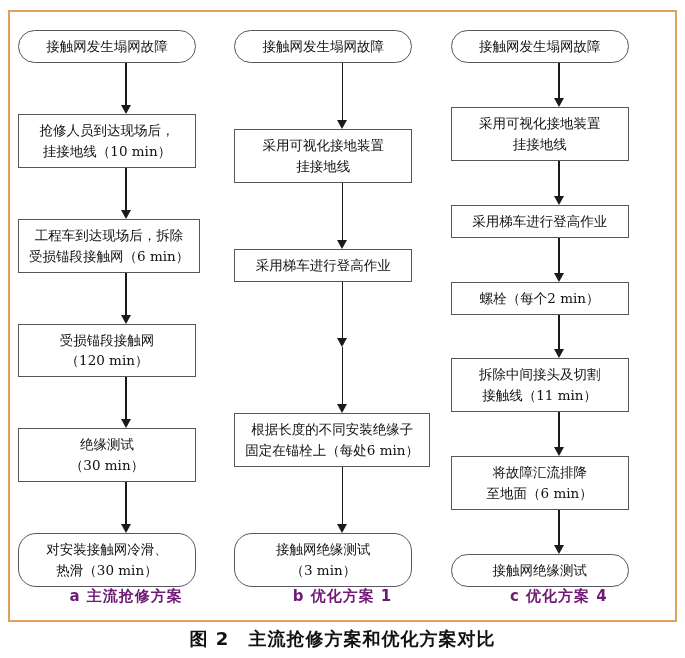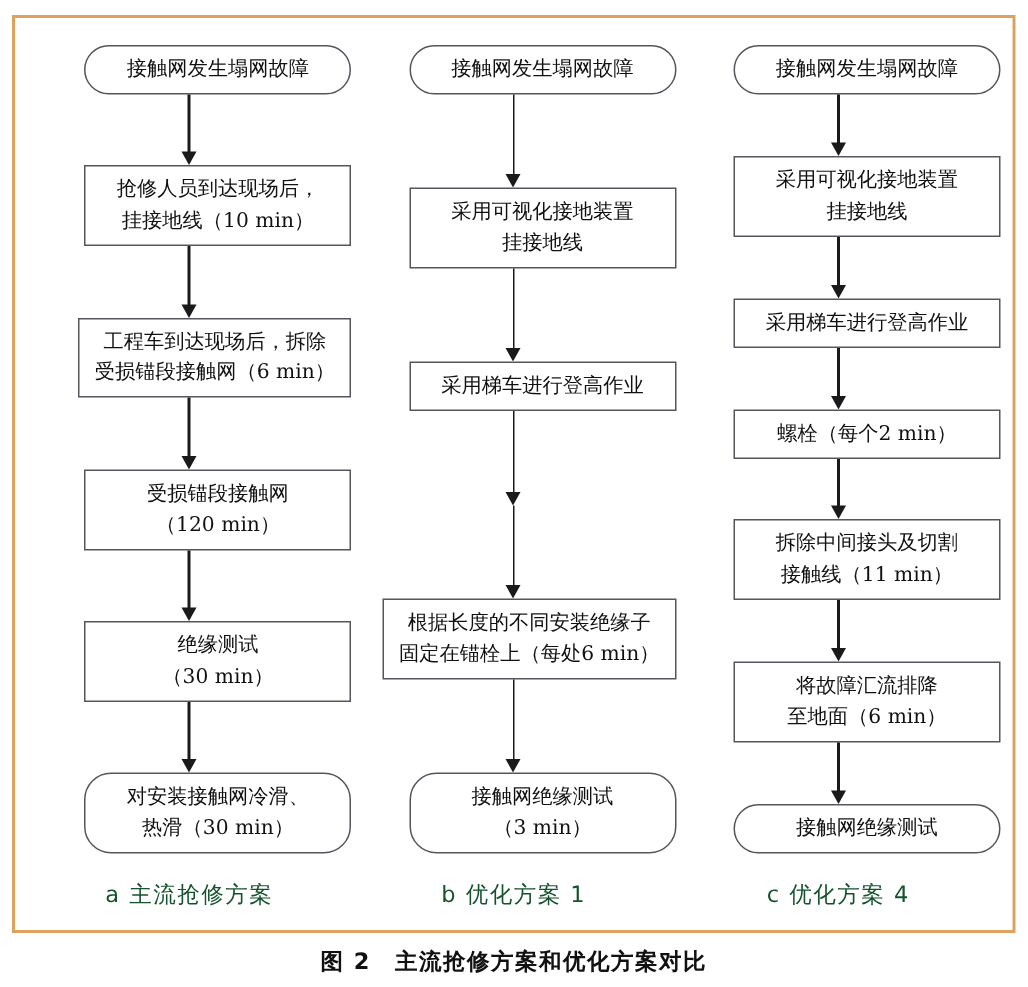--- a/index.html
+++ b/index.html
@@ -31,21 +31,21 @@
     flex: 1 1 0;
     display: flex;
     flex-direction: column;
     align-items: center;
     min-width: 0;
   }
   .nodes {
     flex: 1 1 auto;
     display: flex;
     flex-direction: column;
-    align-items: flex-end;
+    align-items: flex-start;
     width: 100%;
   }
   .node {
     border: 1.2px solid var(--node-border);
     background: #ffffff;
     min-width: 178px;
     padding: 5px 10px;
     text-align: center;
     font-family: "DejaVu Serif", serif;
     font-size: 13.5px;
@@ -74,35 +74,34 @@
   .arrow .head {
     width: 0;
     height: 0;
     border-left: 5px solid transparent;
     border-right: 5px solid transparent;
     border-top: 9px solid var(--arrow-color);
     margin-top: -1px;
   }
   .col-label {
     flex: 0 0 auto;
-    margin-top: 18px;
-    font-weight: normal;
+    font-weight: bold;
     font-size: 15px;
-    color: #14532d;
+    color: #701a75;
     letter-spacing: 1px;
     white-space: nowrap;
   }
   .caption {
     position: absolute;
     left: 0;
     bottom: 7px;
     width: 100%;
     text-align: center;
     font-weight: bold;
-    font-size: 15px;
+    font-size: 18px;
     color: #111111;
     letter-spacing: 1px;
   }
 </style>
 </head>
 <body>
 
 <div class="page">
   <div class="frame" id="columns">
       <div class="column">

